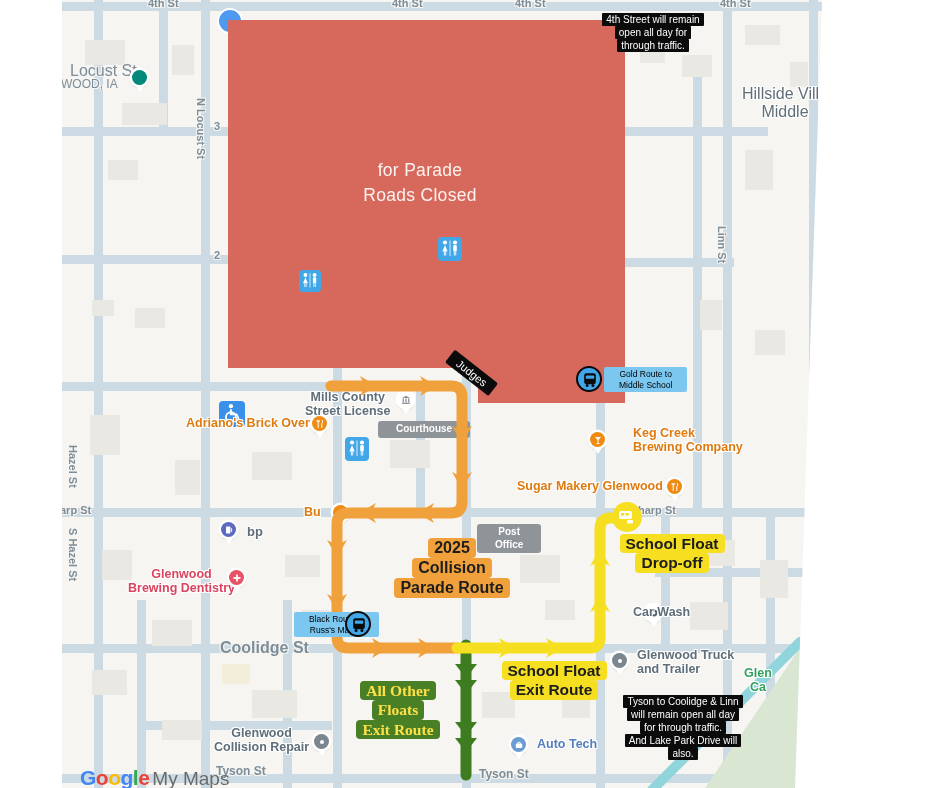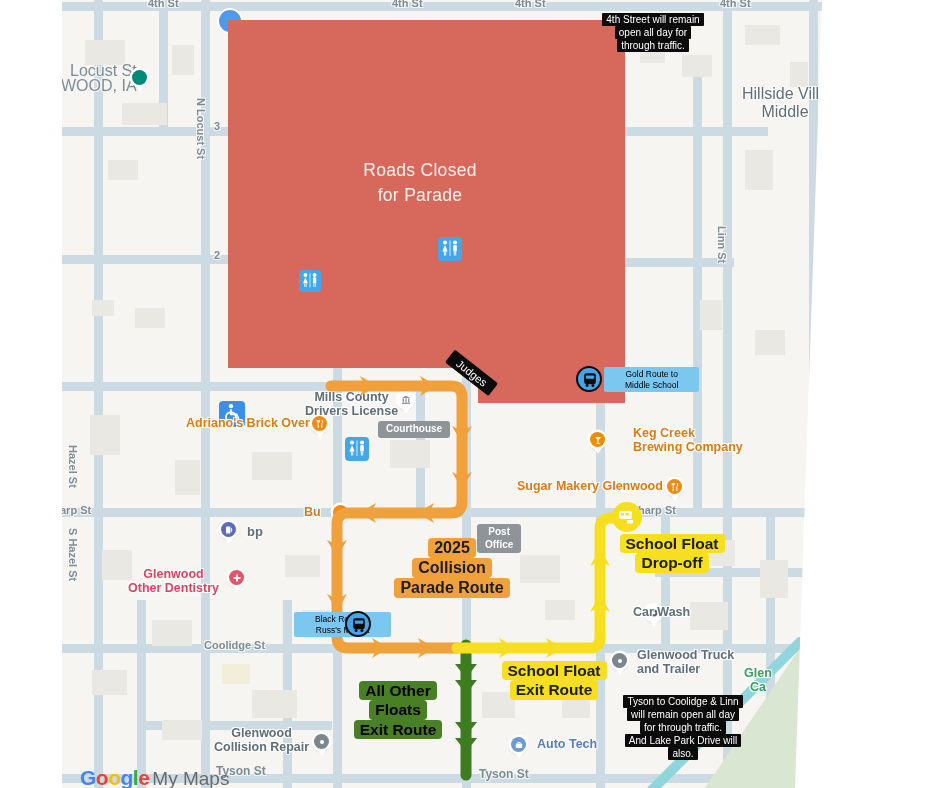--- a/index.html
+++ b/index.html
@@ -19,31 +19,31 @@
   .poi.org{color:#de7a10;} .poi.gry{color:#5f6e78;} .poi.red{color:#d9455f;}
   .poi.blu{color:#547dbf;} .poi.grn{color:#33a060;}
   .poi .c{display:block;text-align:center;}
   .pin{position:absolute;width:15px;height:15px;border-radius:50%;z-index:4;
        box-shadow:0 0 0 2.5px #fff,0 2px 3px rgba(0,0,0,.35);}
   .pin::after{content:'';position:absolute;left:3.5px;top:15.5px;
        border:4px solid transparent;border-top:6px solid #fff;}
   .pin svg{position:absolute;left:2.5px;top:2.5px;}
   .sq{position:absolute;z-index:4;border-radius:4px;background:var(--busblue);}
   .graybox{position:absolute;z-index:4;background:#8f9499;color:#fff;border-radius:3px;
-       padding:2px 8px;font-size:10px;text-align:center;line-height:1.25;font-weight:bold;}
+       padding:2px 18px;font-size:10px;text-align:center;line-height:1.25;font-weight:bold;}
   .steplabel{position:absolute;text-align:center;line-height:1.12;}
   .steplabel span{display:table;margin:0 auto;border-radius:4px;padding:1px 6px;}
   .rlabel{z-index:7;font-weight:bold;font-size:15.5px;color:#1d1d1d;}
   .rlabel.orangebg span{background:var(--orange);}
   .rlabel.yellowbg span{background:var(--yellow);}
-  .rlabel.greenbg{color:#000000;} .rlabel.greenbg span{background:#4a8025;}
+  .rlabel.greenbg{color:#fde047;font-family:Liberation Serif, serif;} .rlabel.greenbg span{background:#4a8025;}
   .note{z-index:8;font-size:10px;color:#fff;line-height:1.3;}
   .note span{background:#0b0b0b;border-radius:1px;padding:0 4px;}
   .badge{position:absolute;z-index:8;background:var(--badgeblue);color:#000;
-       font-size:8.5px;line-height:1.25;text-align:center;padding:2px 21px;border-radius:2px;white-space:nowrap;}
+       font-size:8.5px;line-height:1.25;text-align:center;padding:2px 15px;border-radius:2px;white-space:nowrap;}
   .buscircle{position:absolute;z-index:8;width:26px;height:26px;border-radius:50%;
        background:var(--busblue);border:2.5px solid #0b0b0b;box-sizing:border-box;}
   .buscircle svg{position:absolute;left:1.5px;top:1.5px;}
   #judges{position:absolute;z-index:8;background:#0b0b0b;color:#fff;font-size:11px;
        padding:2px 10px;border-radius:2px;transform:rotate(38deg);}
   #redzone-text{position:absolute;z-index:4;color:#fdf2ef;font-size:17.5px;line-height:1.42;
        text-align:center;letter-spacing:.3px;}
   svg.layer{position:absolute;left:0;top:0;}
   #watermark{position:absolute;left:80px;top:766px;z-index:9;white-space:nowrap;}
   #watermark .logo{font-weight:bold;font-size:21px;letter-spacing:-.5px;}
@@ -119,43 +119,43 @@
   <svg class="layer" width="940" height="788" style="z-index:1">
     <polygon points="705,788 800,648 800,788" fill="#d9e6d2"></polygon>
     <line x1="652" y1="790" x2="800" y2="642" stroke="#90d5dc" stroke-width="10" stroke-linecap="round"></line>
   </svg>
 
   <div class="street" style="left:148px;top:-3px">4th St</div>
   <div class="street" style="left:392px;top:-3px">4th St</div>
   <div class="street" style="left:515px;top:-3px">4th St</div>
   <div class="street" style="left:720px;top:-3px">4th St</div>
   <div class="street" style="left:70px;top:62px;font-weight:normal;font-size:16px">Locust St</div>
-  <div class="street" style="left:61px;top:77px;font-weight:normal;font-size:16px">WOOD, IA</div>
+  <div class="street" style="left:61px;top:77px;font-weight:normal;font-size:12px">WOOD, IA</div>
   <div class="street vert" style="left:195px;top:98px">N Locust St</div>
   <div class="street" style="left:214px;top:120px">3</div>
   <div class="street" style="left:214px;top:249px">2</div>
   <div class="street vert" style="left:67px;top:445px">Hazel St</div>
   <div class="street vert" style="left:67px;top:528px">S Hazel St</div>
   <div class="street" style="left:60px;top:504px">arp St</div>
   <div class="street" style="left:638px;top:504px">harp St</div>
   <div class="street vert" style="left:716px;top:226px">Linn St</div>
-  <div class="street" style="left:204px;top:639px;font-size:11px">Coolidge St</div>
+  <div class="street" style="left:220px;top:639px;font-size:16px">Coolidge St</div>
   <div class="street" style="left:216px;top:764px;font-size:12px">Tyson St</div>
   <div class="street" style="left:479px;top:767px;font-size:12px">Tyson St</div>
 
   <div style="position:absolute;left:217px;top:8px;width:22px;height:22px;border-radius:50%;background:#4e9af0;border:2px solid #fff;z-index:2"></div>
 
   <div class="pin" style="left:132px;top:70px;background:#00897b"></div>
 
   <svg class="layer" width="940" height="788" style="z-index:3">
     <polygon points="228,20 625,20 625,403 478,403 478,368 228,368" style="fill:var(--red)"></polygon>
   </svg>
   <div id="redzone-text" style="left:352px;top:158px;width:136px">
+    <div>for Parade</div>
     <div>Roads Closed</div>
-    <div>for Parade</div>
   </div>
 
   <div class="sq" style="left:299px;top:270px;width:22px;height:22px">
     <svg width="22" height="22" viewBox="0 0 24 24">
         <g fill="#fff">
           <circle cx="7" cy="5.5" r="2.1"></circle>
           <path d="M7 8 4.4 14.5h5.2z"></path>
           <rect x="5.9" y="14.5" width="0.9" height="4"></rect>
           <rect x="7.3" y="14.5" width="0.9" height="4"></rect>
           <circle cx="17" cy="5.5" r="2.1"></circle>
@@ -257,21 +257,21 @@
     <svg width="10" height="10" viewBox="0 0 10 10">
         <g stroke="#fff" stroke-width="1" fill="none">
           <path d="M3.2 1v8M2.2 1v2.2M4.2 1v2.2"></path>
           <path d="M6.8 1c1.2.8 1.2 3 0 3.6V9"></path>
         </g>
       </svg>
   </div>
 
   <div class="poi gry" style="left:305px;top:390px">
     <span class="c">Mills County</span>
-      <span class="c">Drivers License</span>
+      <span class="c">Street License</span>
   </div>
   <div class="pin" style="left:398px;top:392px;background:#fff">
     <svg width="10" height="10" viewBox="0 0 10 10" fill="#8a9096">
         <path d="M5 .8 9 3H1z"></path>
         <rect x="1.6" y="3.4" width="1.3" height="3.8"></rect>
         <rect x="4.35" y="3.4" width="1.3" height="3.8"></rect>
         <rect x="7.1" y="3.4" width="1.3" height="3.8"></rect>
         <rect x="1" y="7.6" width="8" height="1.3"></rect>
       </svg>
   </div>
@@ -307,21 +307,21 @@
         <path d="M7.6 3.2v3.6" stroke="#fff" stroke-width="1"></path>
       </svg>
   </div>
   <div class="poi gry" style="left:247px;top:524px;font-size:13px">bp</div>
 
   <div class="poi org" style="left:304px;top:505px;z-index:4">Bu</div>
   <div class="pin" style="left:333px;top:505px;background:#ef8b13"></div>
 
   <div class="poi red" style="left:128px;top:567px">
     <span class="c">Glenwood</span>
-      <span class="c">Other Dentistry</span>
+      <span class="c">Brewing Dentistry</span>
   </div>
   <div class="pin" style="left:229px;top:570px;background:#e85467">
     <svg width="10" height="10" viewBox="0 0 10 10" fill="#fff">
         <rect x="4.1" y="1.5" width="1.8" height="7"></rect>
         <rect x="1.5" y="4.1" width="7" height="1.8"></rect>
       </svg>
   </div>
 
   <div class="pin" style="left:646px;top:605px;background:#fff">
     <svg width="10" height="10" viewBox="0 0 10 10">

